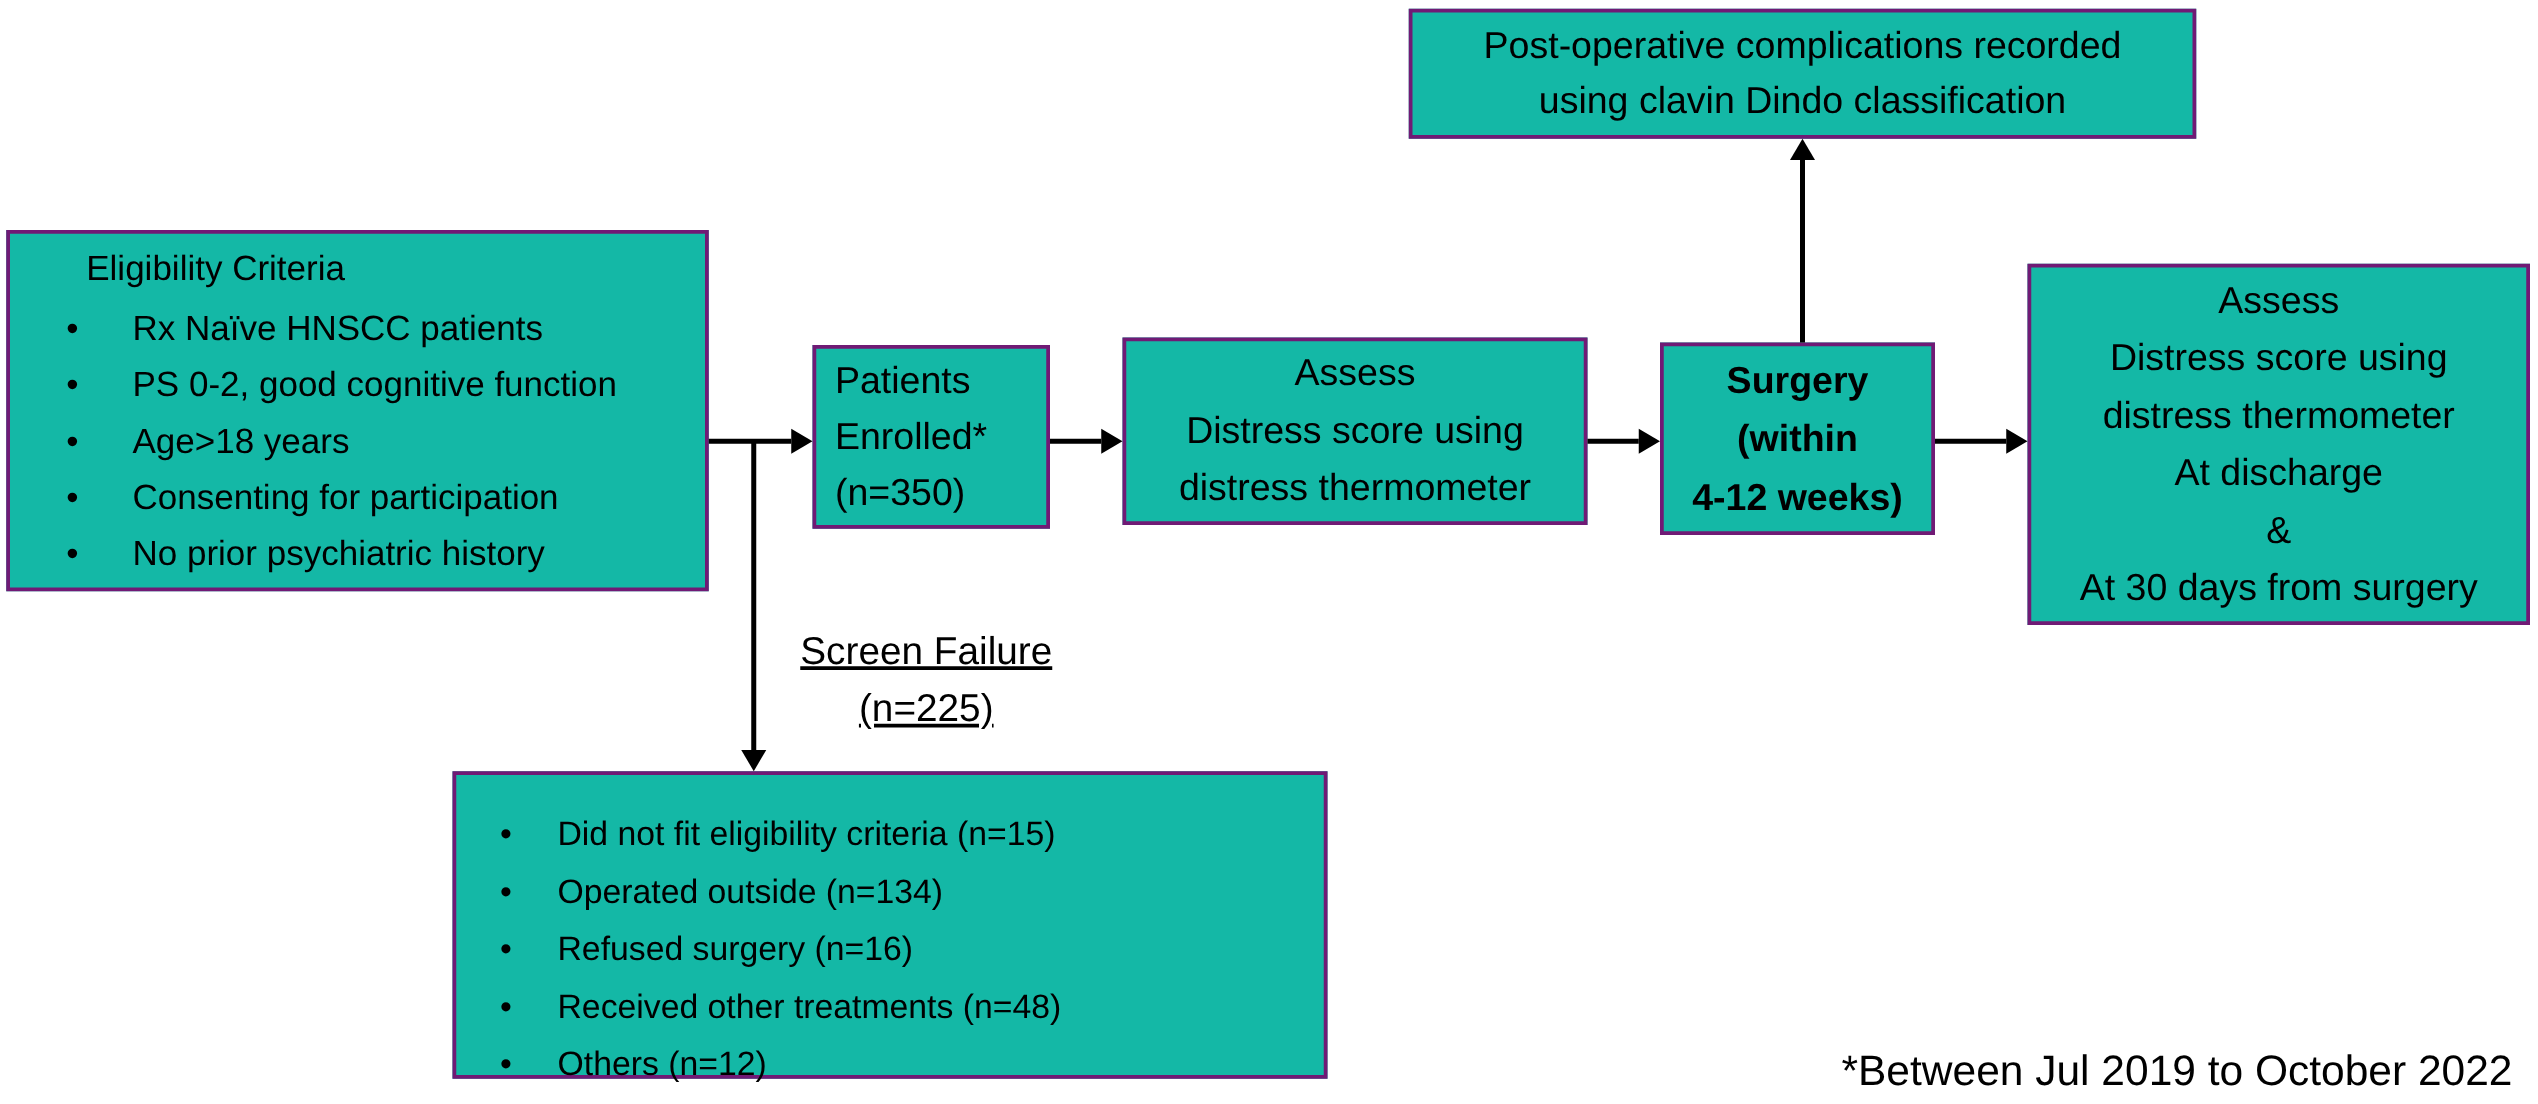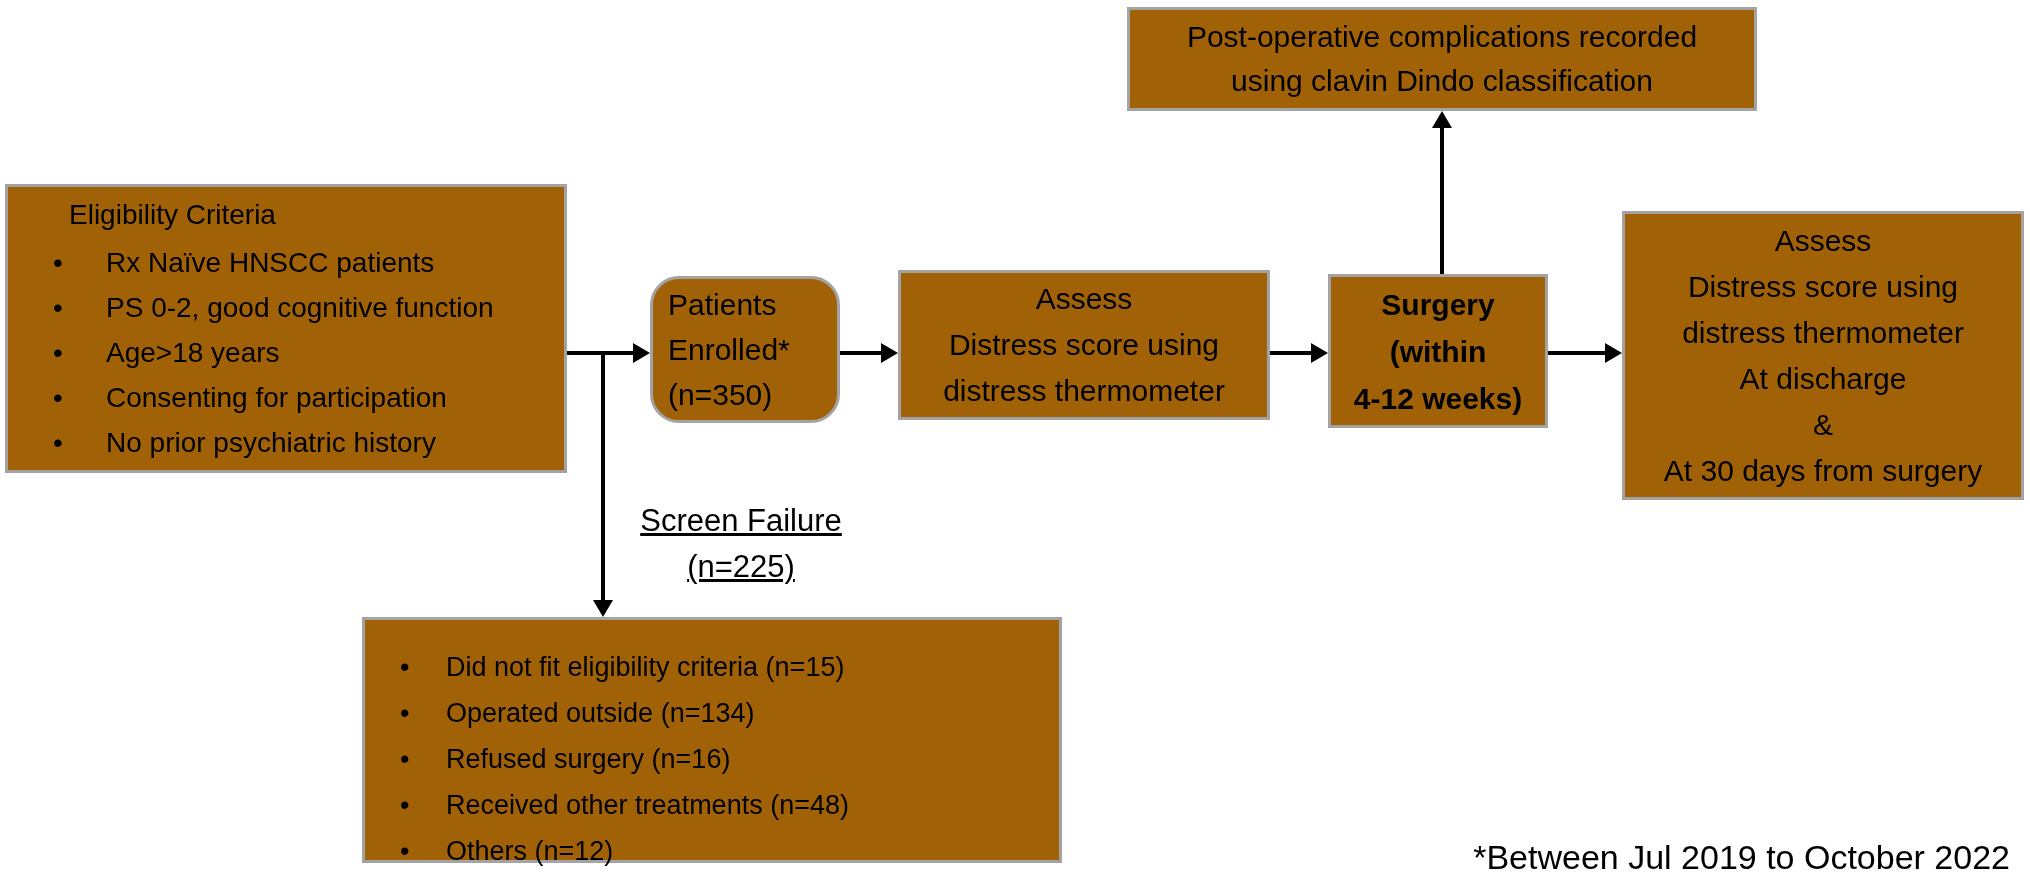--- a/index.html
+++ b/index.html
@@ -7,36 +7,35 @@
     position: relative;
     width: 2030px;
     height: 883px;
     background: #ffffff;
     font-family: "Liberation Sans", sans-serif;
     color: #000000;
     overflow: hidden;
   }
   .box {
     position: absolute;
-    border: 3px solid #a3a3a3;
-    background: #a16207;
+    border: 3px solid #701a75;
+    background: #14b8a6;
     box-sizing: border-box;
   }
   .center-box {
     display: flex;
     flex-direction: column;
     justify-content: center;
     text-align: center;
   }
   .left-box {
     display: flex;
     flex-direction: column;
     justify-content: center;
     text-align: left;
-    border-radius: 29px;
   }
   
   .top-box { left: 1127px; top: 7px; width: 630px; height: 104px; font-size: 30px; line-height: 44px; }
   
   .eligibility-box { left: 5px; top: 184px; width: 562px; height: 289px; font-size: 28px; line-height: 45px; padding-top: 5px; }
   .eligibility-box .box-title { padding-left: 14px; margin-left: 47px; }
   ul.bullets { margin: 3px; padding: 0; list-style: none; }
   ul.bullets li { position: relative; }
   .eligibility-box li { padding-left: 95px; }
   .eligibility-box li::before { content: "\2022"; position: absolute; left: 42px; }

